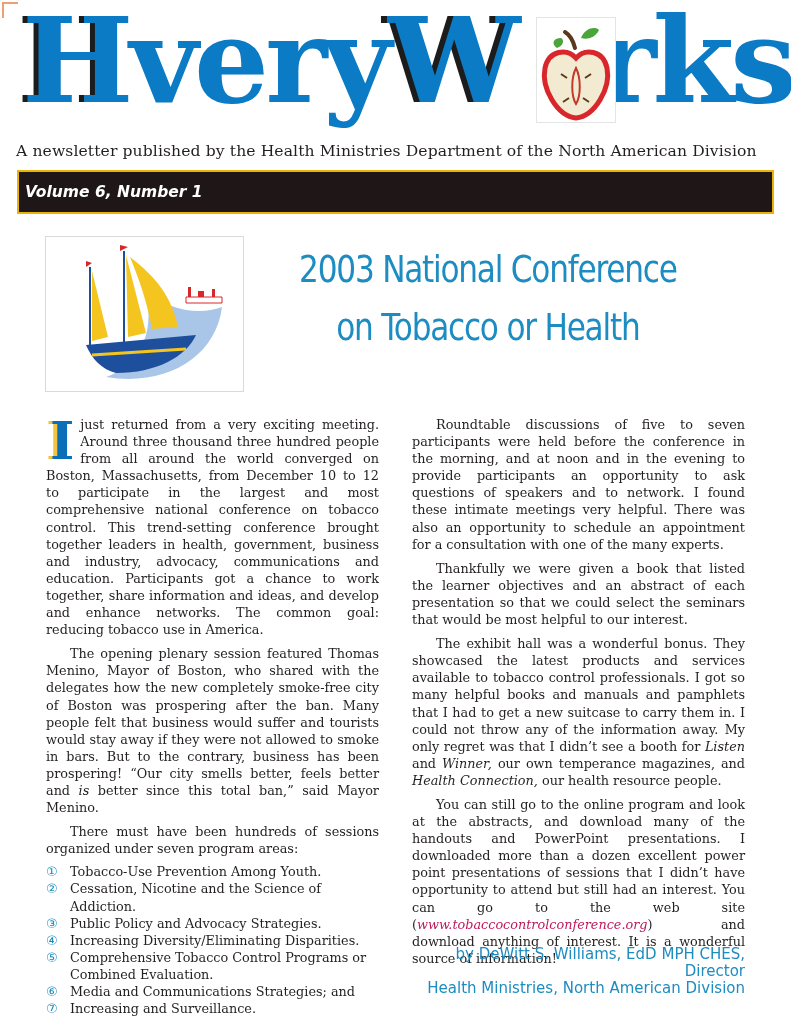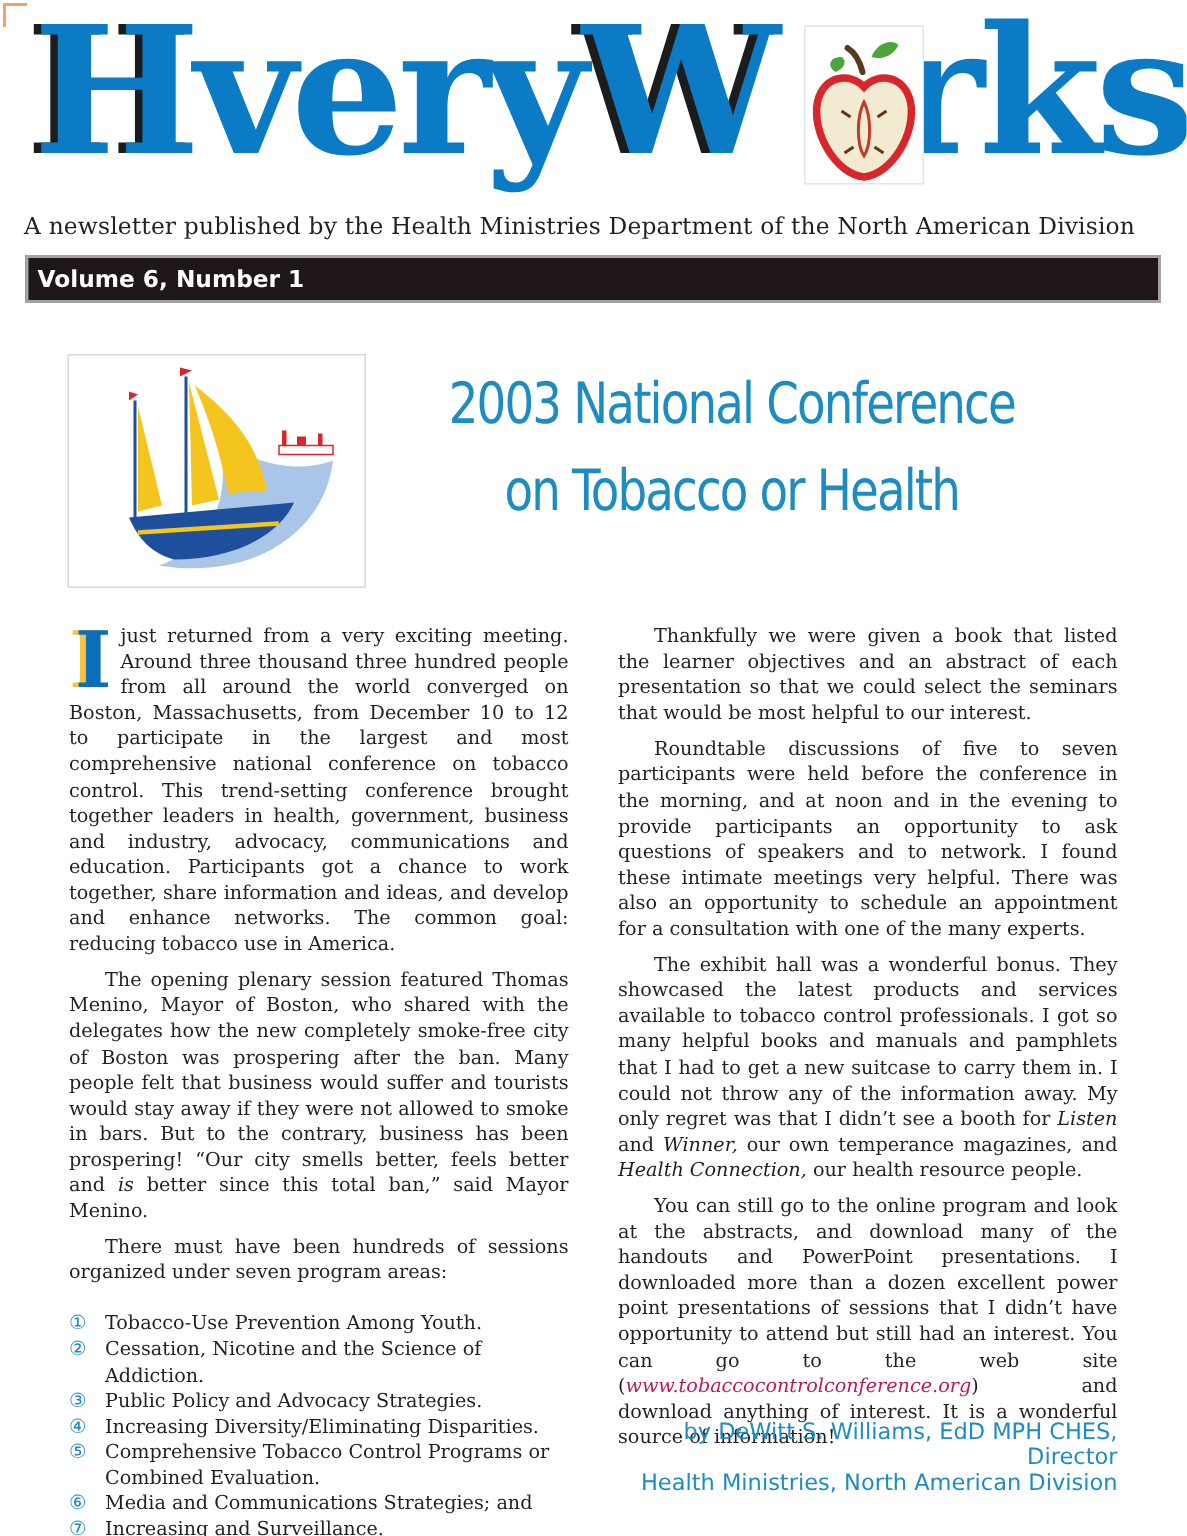--- a/index.html
+++ b/index.html
@@ -9,21 +9,21 @@
   .masthead { position: absolute; left: 18px; top: 14px; width: 770px; height: 110px; }
   .masthead-title { position: absolute; left: 4px; top: -12px; font-family: "DejaVu Serif", serif; font-weight: bold; font-size: 118px; letter-spacing: -4px; color: #0a7bc4; line-height: 1; white-space: nowrap; }
   .masthead-title .part { display: inline-block; }
   .masthead-title .shadow-h { text-shadow: -5px 0 0 #1c1c1c; }
   .masthead-title .shadow-w { text-shadow: -6px 0 0 #1c1c1c; }
   .apple-box { position: absolute; left: 518px; top: 3px; width: 78px; height: 104px; background: #fff; border: 1px solid #e4e4e4; }
   .apple-box svg { width: 100%; height: 100%; }
 
   .tagline { position: absolute; left: 16px; top: 126px; font-family: "DejaVu Serif", serif; font-size: 15.6px; color: #231f20; white-space: nowrap; letter-spacing: 0.1px; margin-top: 16px; }
 
-  .volume-bar { position: absolute; left: 17px; top: 170px; width: 757px; height: 32px; background: #1e1617; border: 2px solid #a3a3a3; box-sizing: border-box; display: flex; align-items: center; justify-content: space-between; padding: 0 20px 0 6px; }
+  .volume-bar { position: absolute; left: 17px; top: 170px; width: 757px; height: 44px; background: #1e1617; border: 2px solid #eab308; box-sizing: border-box; display: flex; align-items: center; justify-content: space-between; padding: 0 20px 0 6px; font-style: italic; }
   .volume-bar span { font-family: "DejaVu Sans", sans-serif; font-weight: bold; color: #ffffff; font-size: 15.5px; }
 
   .ship-box { position: absolute; left: 45px; top: 236px; width: 197px; height: 154px; border: 1px solid #d9d9d9; background: #fff; }
   .ship-box svg { width: 100%; height: 100%; }
 
   .headline { position: absolute; left: 248px; top: 240px; width: 480px; text-align: center; font-family: "DejaVu Sans", sans-serif; color: #1d8cc0; font-size: 38px; line-height: 58px; letter-spacing: -1.5px; transform: scaleX(0.82); transform-origin: left top; width: 585px; }
 
   .col { position: absolute; top: 416px; width: 333px; font-family: "DejaVu Serif", serif; font-size: 12.8px; line-height: 17.1px; text-align: justify; color: #231f20; }
   .col-left { left: 46px; }
   .col-right { left: 412px; }
@@ -86,21 +86,21 @@
 </div>
 
 <h1 class="headline" style="margin:0; font-weight:normal;">
   <span style="display:block;">2003 National Conference</span>
   <span style="display:block;">on Tobacco or Health</span>
 </h1>
 
 <section class="col col-left">
   <p class="first"><span class="dropcap">I</span><span>just returned from a very exciting meeting. Around three thousand three hundred people from all around the world converged on Boston, Massachusetts, from December 10 to 12 to participate in the largest and most comprehensive national conference on tobacco control. This trend-setting conference brought together leaders in health, government, business and industry, advocacy, communications and education. Participants got a chance to work together, share information and ideas, and develop and enhance networks. The common goal: reducing tobacco use in America.</span></p>
   <p><span>The opening plenary session featured Thomas Menino, Mayor of Boston, who shared with the delegates how the new completely smoke-free city of Boston was prospering after the ban. Many people felt that business would suffer and tourists would stay away if they were not allowed to smoke in bars. But to the contrary, business has been prospering! “Our city smells better, feels better and </span><em>is</em><span> better since this total ban,” said Mayor Menino.</span></p>
-  <p style="margin-bottom:17px;">There must have been hundreds of sessions organized under seven program areas:</p>
+  <p style="margin-bottom:6px;">There must have been hundreds of sessions organized under seven program areas:</p>
   <ul class="program-list">
     <li>
         <span class="num">①</span>
         <span class="txt">Tobacco-Use Prevention Among Youth.</span>
       </li>
     <li>
         <span class="num">②</span>
         <span class="txt">Cessation, Nicotine and the Science of Addiction.</span>
       </li>
     <li>
@@ -120,22 +120,22 @@
         <span class="txt">Media and Communications Strategies; and</span>
       </li>
     <li>
         <span class="num">⑦</span>
         <span class="txt">Increasing and Surveillance.</span>
       </li>
   </ul>
 </section>
 
 <section class="col col-right">
+  <p>Roundtable discussions of five to seven participants were held before the conference in the morning, and at noon and in the evening to provide participants an opportunity to ask questions of speakers and to network. I found these intimate meetings very helpful. There was also an opportunity to schedule an appointment for a consultation with one of the many experts.</p>
   <p>Thankfully we were given a book that listed the learner objectives and an abstract of each presentation so that we could select the seminars that would be most helpful to our interest.</p>
-  <p>Roundtable discussions of five to seven participants were held before the conference in the morning, and at noon and in the evening to provide participants an opportunity to ask questions of speakers and to network. I found these intimate meetings very helpful. There was also an opportunity to schedule an appointment for a consultation with one of the many experts.</p>
   <p><span>The exhibit hall was a wonderful bonus. They showcased the latest products and services available to tobacco control professionals. I got so many helpful books and manuals and pamphlets that I had to get a new suitcase to carry them in. I could not throw any of the information away. My only regret was that I didn’t see a booth for </span><em>Listen</em><span> and </span><em>Winner,</em><span> our own temperance magazines, and </span><em>Health Connection,</em><span> our health resource people.</span></p>
   <p><span>You can still go to the online program and look at the abstracts, and download many of the handouts and PowerPoint presentations. I downloaded more than a dozen excellent power point presentations of sessions that I didn’t have opportunity to attend but still had an interest. You can go to the web site (</span><span class="link">www.tobaccocontrolconference.org</span><span>) and download anything of interest. It is a wonderful source of information!</span></p>
 </section>
 
 <div class="byline">
   <div>by DeWitt S. Williams, EdD MPH CHES, Director</div>
   <div>Health Ministries, North American Division</div>
 </div>
 
 </body></html>

